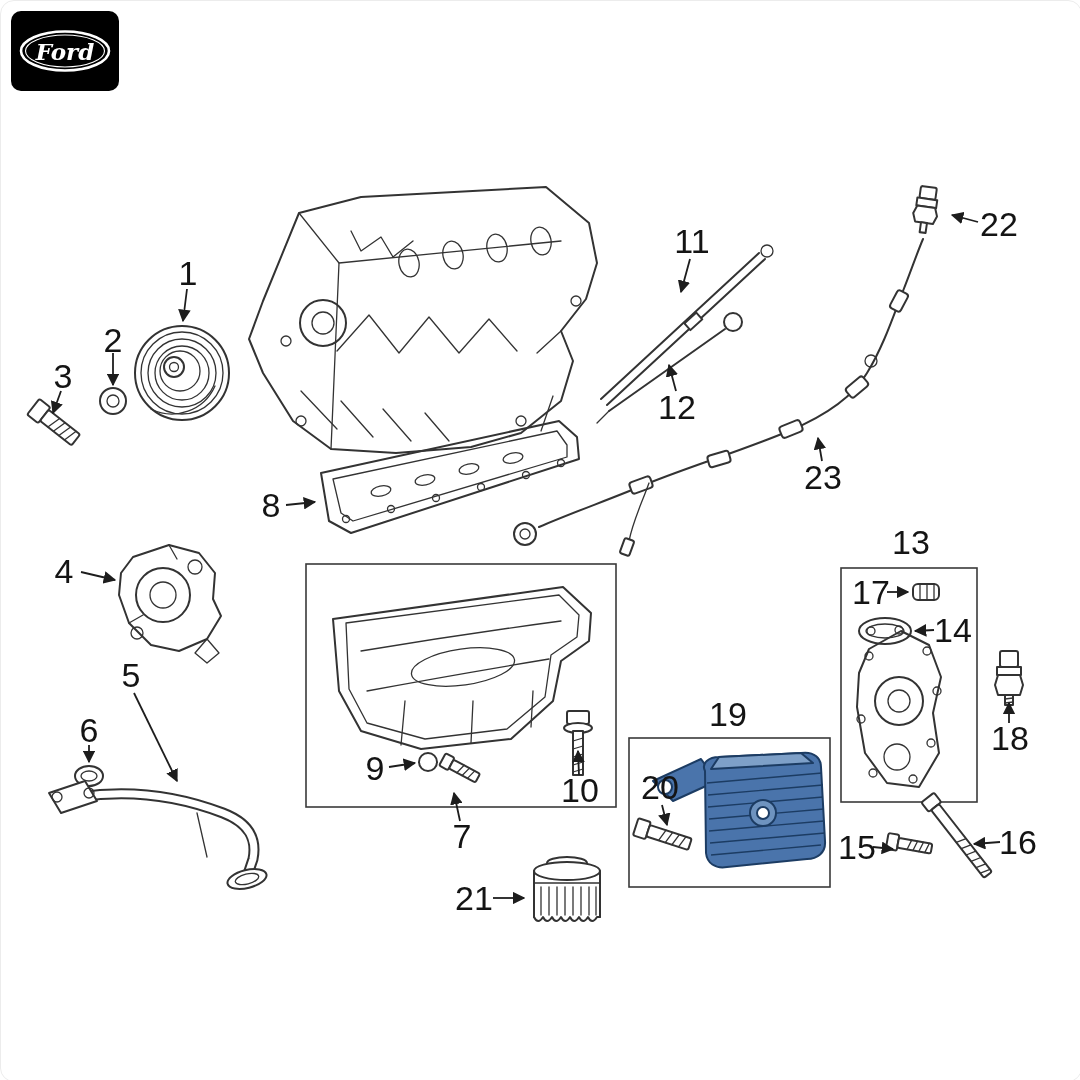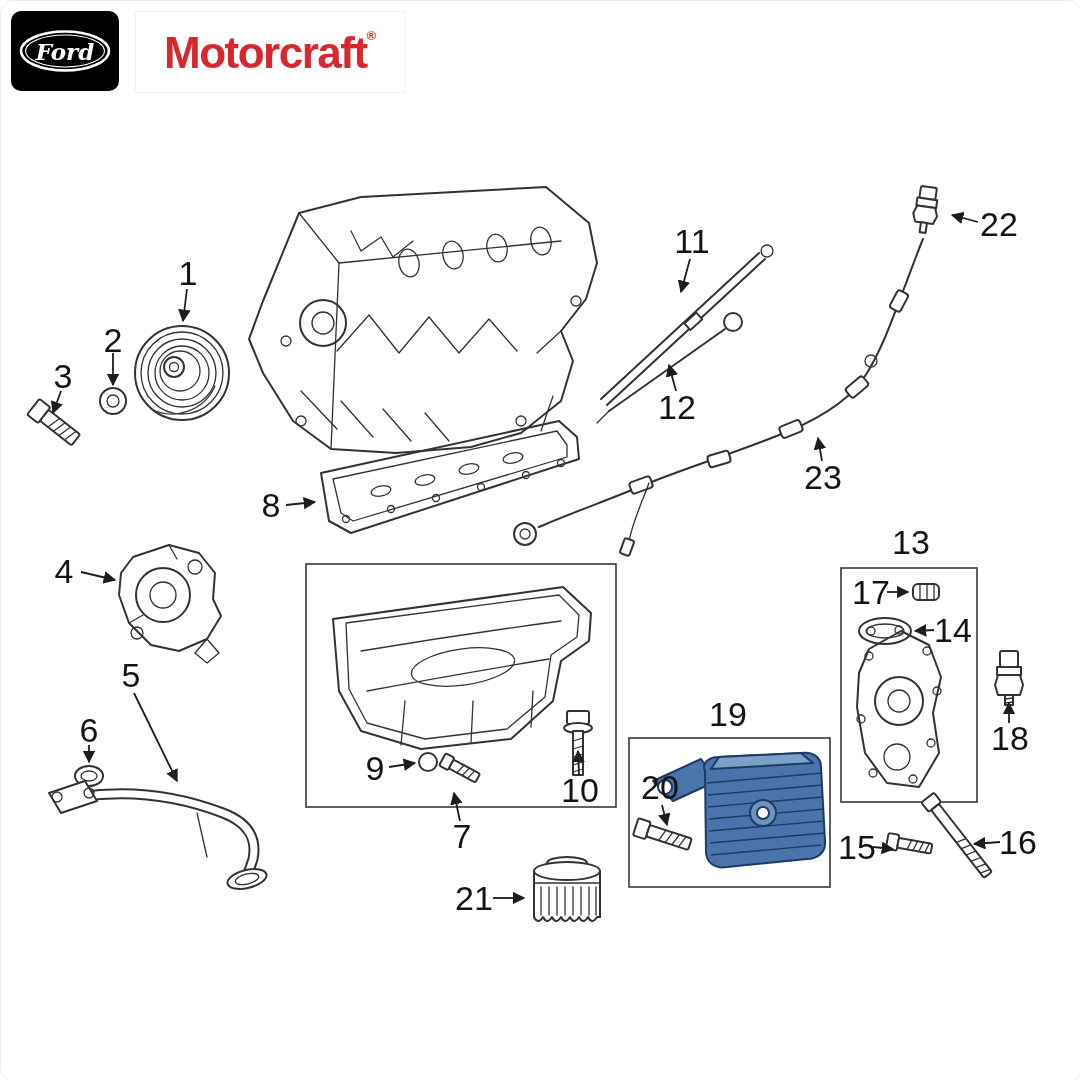--- a/index.html
+++ b/index.html
@@ -29,23 +29,20 @@
 <div class="canvas">
 
   <div class="logos">
     <div class="ford-box">
       <svg width="94" height="44" viewBox="0 0 94 44">
         <ellipse cx="47" cy="22" rx="44" ry="19.5" fill="none" stroke="#ffffff" stroke-width="2.6"></ellipse>
         <ellipse cx="47" cy="22" rx="39.5" ry="16" fill="none" stroke="#ffffff" stroke-width="1.1"></ellipse>
         <text x="47" y="31" text-anchor="middle" font-family="DejaVu Serif, serif" font-style="italic" font-weight="bold" font-size="23" fill="#ffffff">Ford</text>
       </svg>
     </div>
-    <div class="motorcraft-box">
-      <div class="motorcraft-text"><span>Motorcraft</span><sup>®</sup></div>
-    </div>
   </div>
 
   <svg class="art" width="1080" height="1080" viewBox="0 0 1080 1080">
     <defs>
       <marker id="arrow" viewBox="0 0 10 10" refX="9" refY="5" markerWidth="7" markerHeight="7" orient="auto-start-reverse">
         <path d="M0,0 L10,5 L0,10 z" fill="#1d1d1d"></path>
       </marker>
     </defs>
 
     <rect class="box" x="305" y="563" width="310" height="243"></rect>

